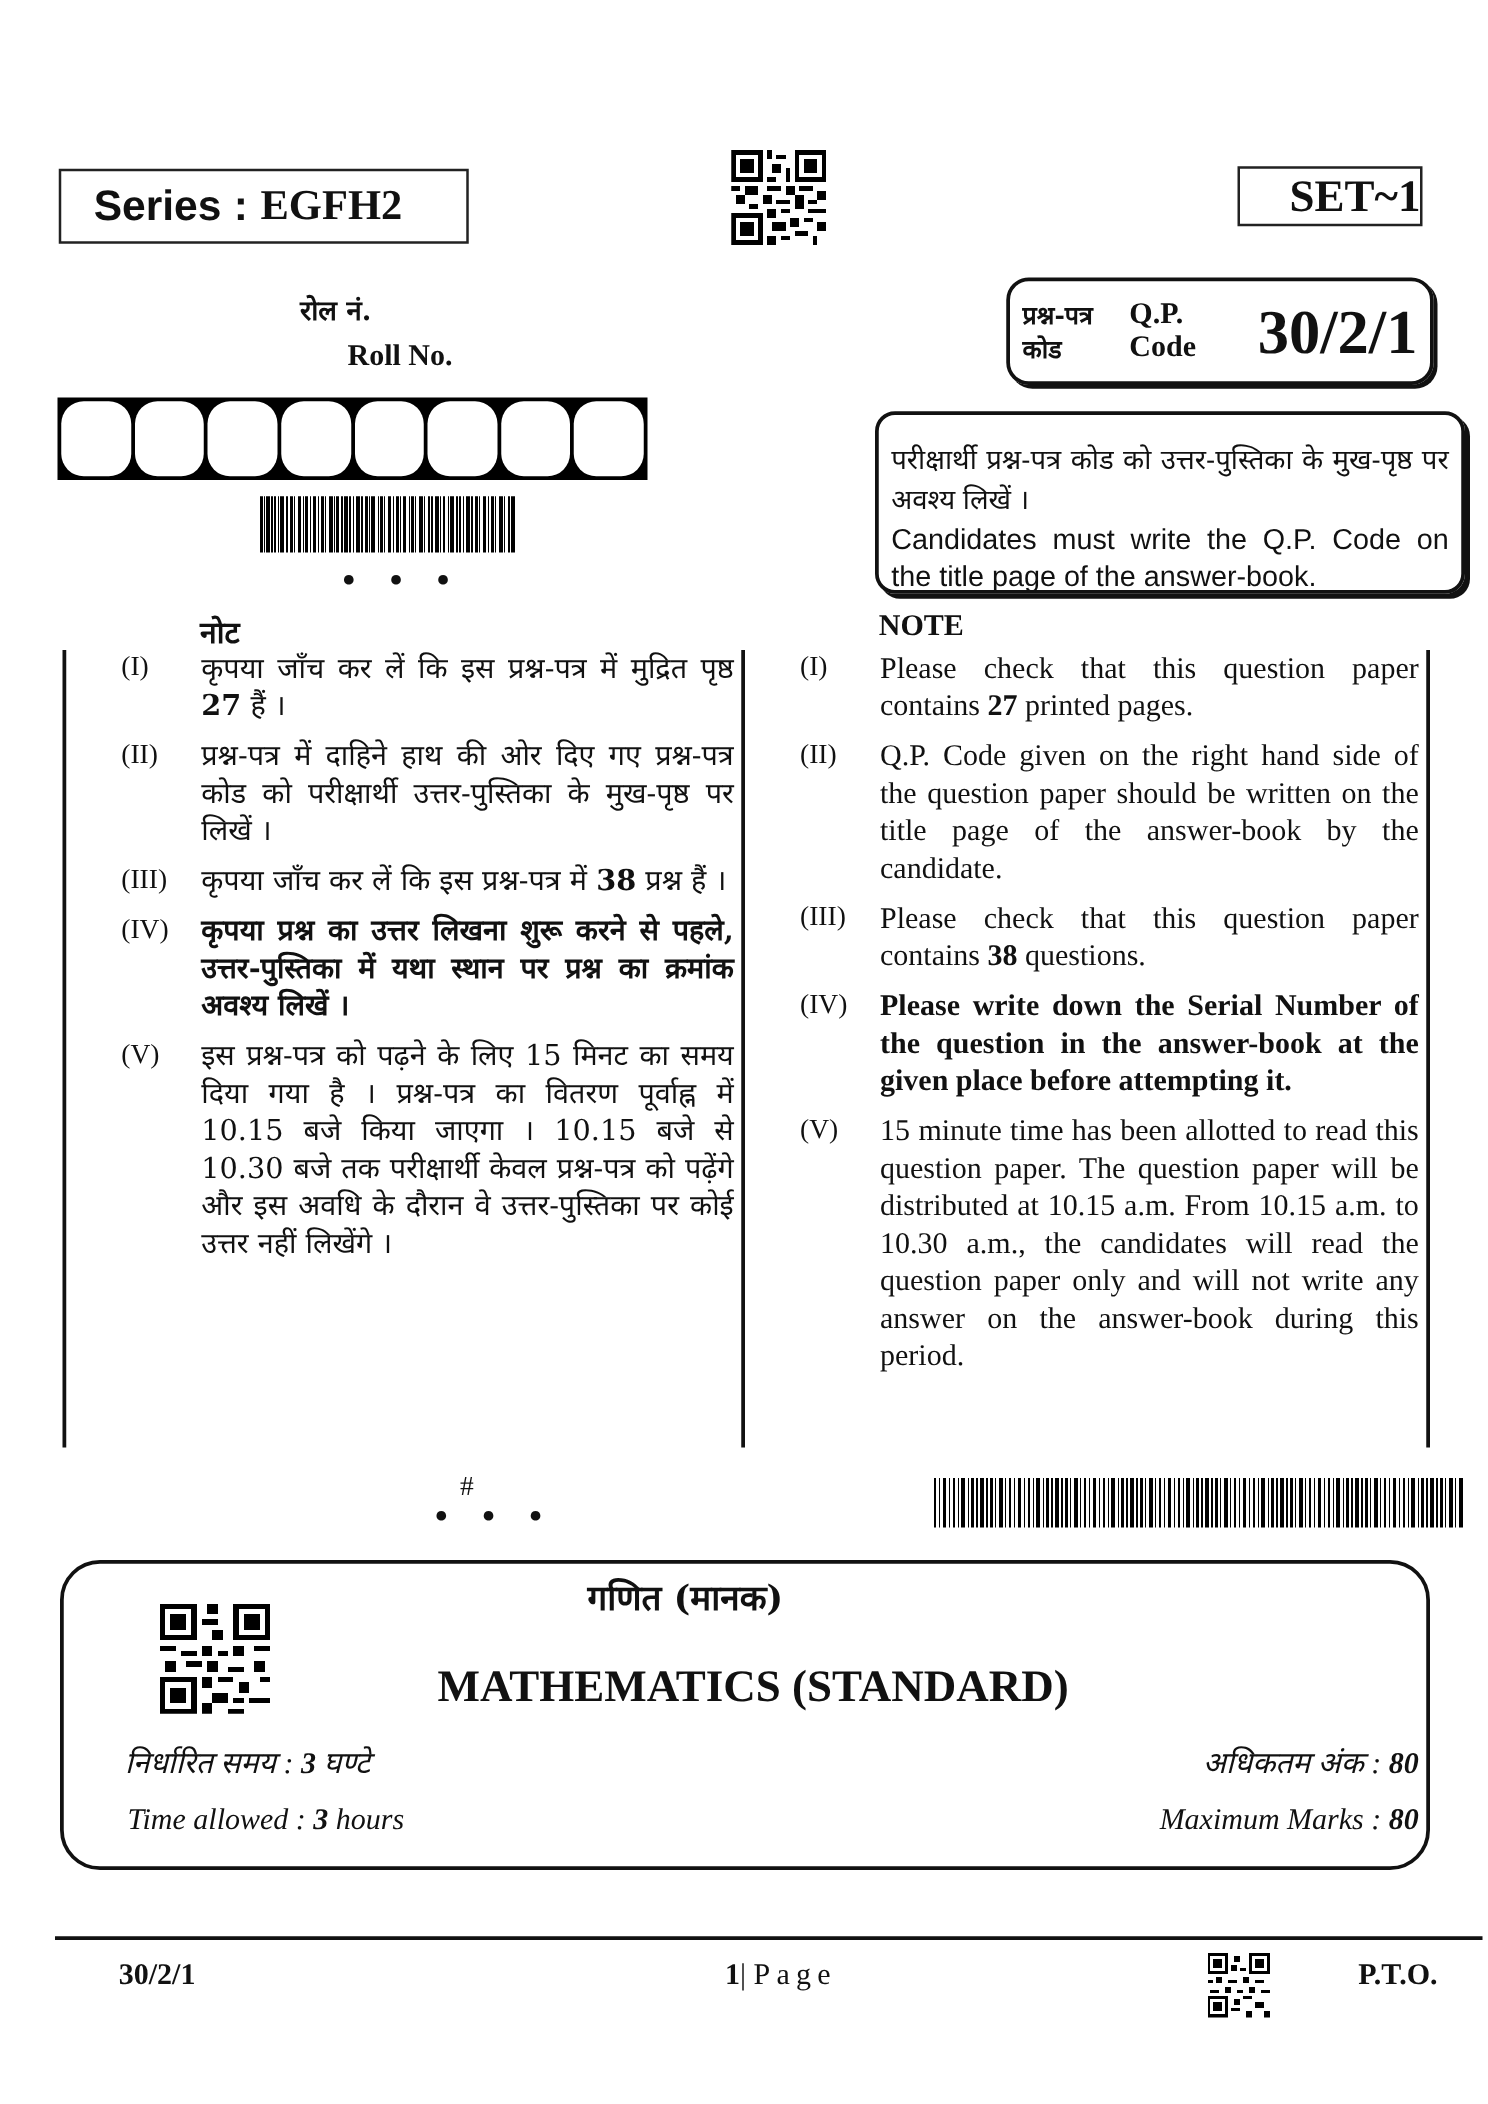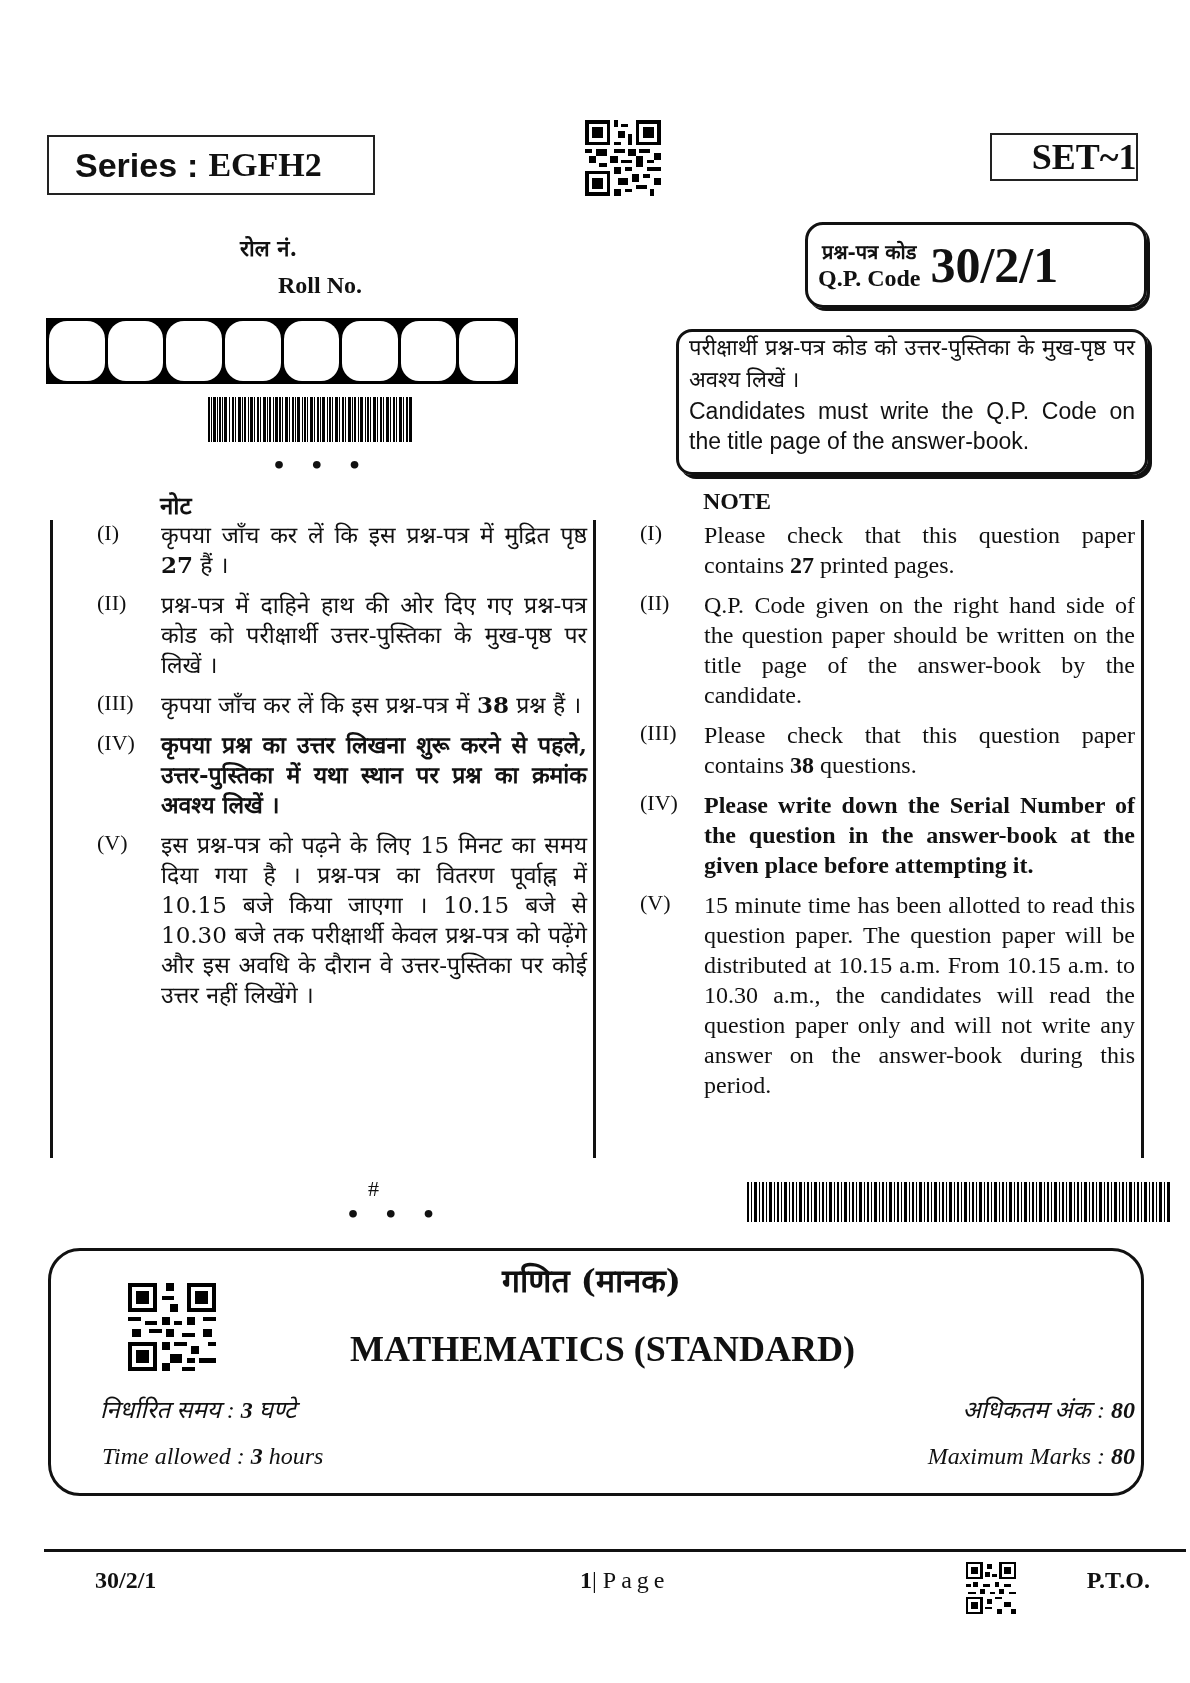--- a/index.html
+++ b/index.html
@@ -40,30 +40,30 @@
     .barcode2 { left: 707px; top: 1182px; width: 425px; height: 40px; }
 
     .dots { font-size: 22px; letter-spacing: 8px; font-weight: bold; font-family: "DejaVu Sans", sans-serif; }
 
     .qp-box {
       left: 805px; top: 222px; width: 342px; height: 86px;
       border: 3px solid #111; border-radius: 18px; box-sizing: border-box;
       box-shadow: 3px 3px 0 #111;
       display: flex; align-items: center; padding: 0 10px;
     }
-    .qp-labels { display: flex; flex-direction: column; align-items: center; margin-right: 10px; }
+    .qp-labels { display: flex; flex-direction: row; align-items: flex-end; margin-right: 10px; }
     .qp-hi { font-size: 20px; font-weight: bold; }
     .qp-en { font-size: 24px; font-weight: bold; font-family: "Liberation Serif", serif; }
     .qp-code { font-size: 50px; font-weight: bold; font-family: "Liberation Serif", serif; }
 
     .cand-box {
-      left: 676px; top: 329px; width: 472px; height: 146px;
+      left: 700px; top: 329px; width: 472px; height: 146px;
       border: 3px solid #111; border-radius: 16px; box-sizing: border-box;
       box-shadow: 4px 4px 0 #111;
-      padding: 0 10px; font-family: "Liberation Sans", sans-serif;
+      padding: 20px 10px; font-family: "Liberation Sans", sans-serif;
     }
     .cand-hi { font-size: 22px; line-height: 32px; text-align: justify; }
     .cand-en { font-size: 23px; line-height: 30px; text-align: justify; }
 
     .note-head { font-weight: bold; font-size: 24px; }
     .note-head.hi { left: 120px; top: 488px; }
     .note-head.en { left: 663px; top: 488px; font-family: "Liberation Serif", serif; }
 
     .note-col {
       top: 520px; height: 638px; box-sizing: border-box;
@@ -78,21 +78,21 @@
     .note-col.en .note-num { width: 64px; }
     .bold { font-weight: bold; }
 
     .hash { left: 328px; top: 1176px; font-size: 22px; font-family: "Liberation Serif", serif; }
     .dots2 { left: 306px; top: 1202px; }
 
     .subject-box {
       left: 48px; top: 1248px; width: 1096px; height: 248px;
       border: 3px solid #111; border-radius: 32px; box-sizing: border-box;
     }
-    .subj-hi { left: 430px; top: 1258px; font-size: 32px; font-weight: bold; margin-left: 32px; }
+    .subj-hi { left: 430px; top: 1258px; font-size: 28px; font-weight: bold; }
     .subj-en { left: 310px; top: 1328px; font-size: 36px; font-weight: bold; font-family: "Liberation Serif", serif; }
     .meta { font-size: 24px; font-style: italic; font-family: "Liberation Serif", serif; }
     .meta b { font-style: italic; }
 
     .footer-line { left: 44px; top: 1549px; width: 1102px; height: 3px; background: #111; }
     .foot { top: 1567px; font-family: "Liberation Serif", serif; font-weight: bold; font-size: 24px; }
     .page-lbl { font-weight: normal; letter-spacing: 5px; }
   </style>
 </head>
 <body>

